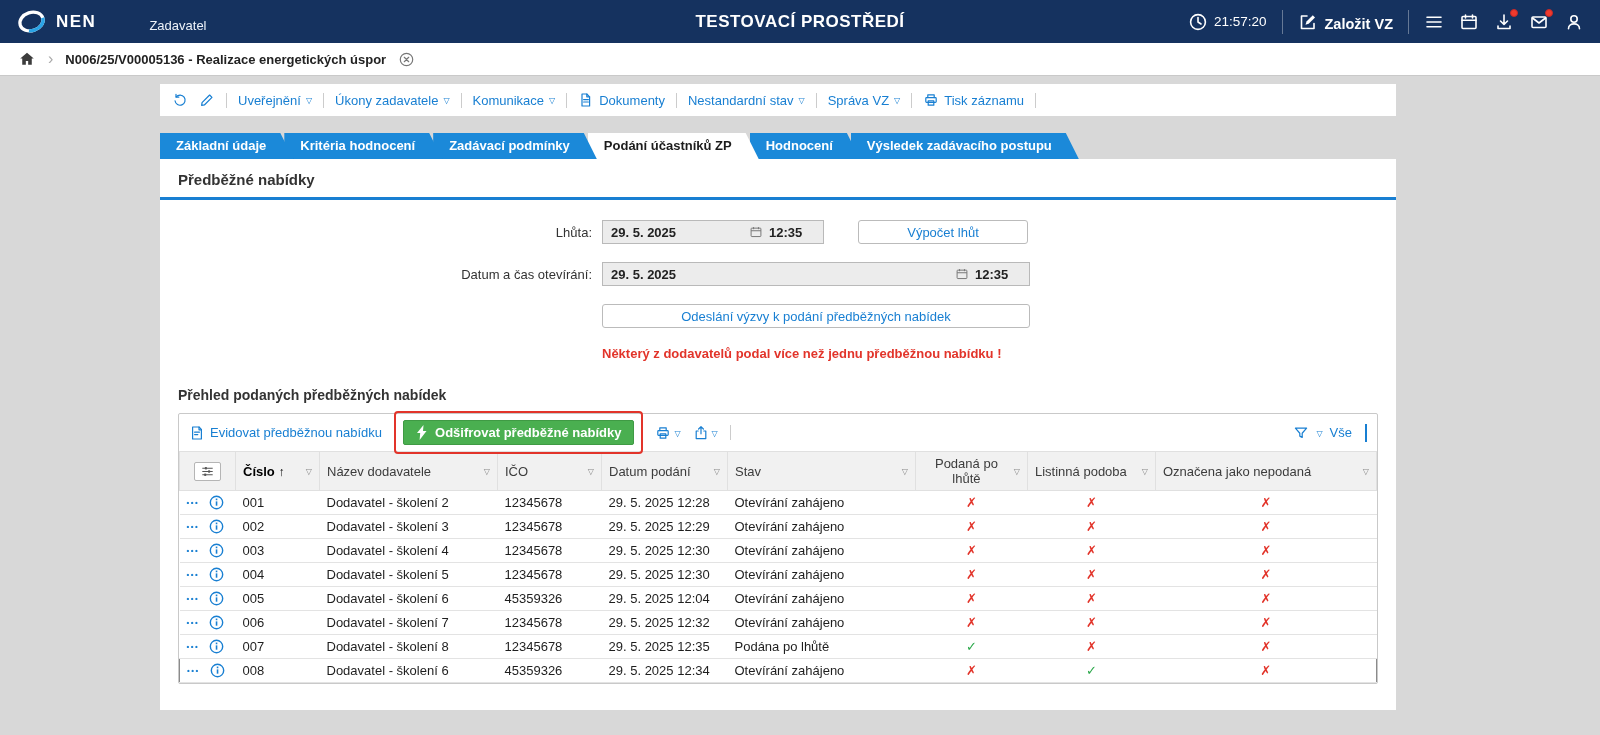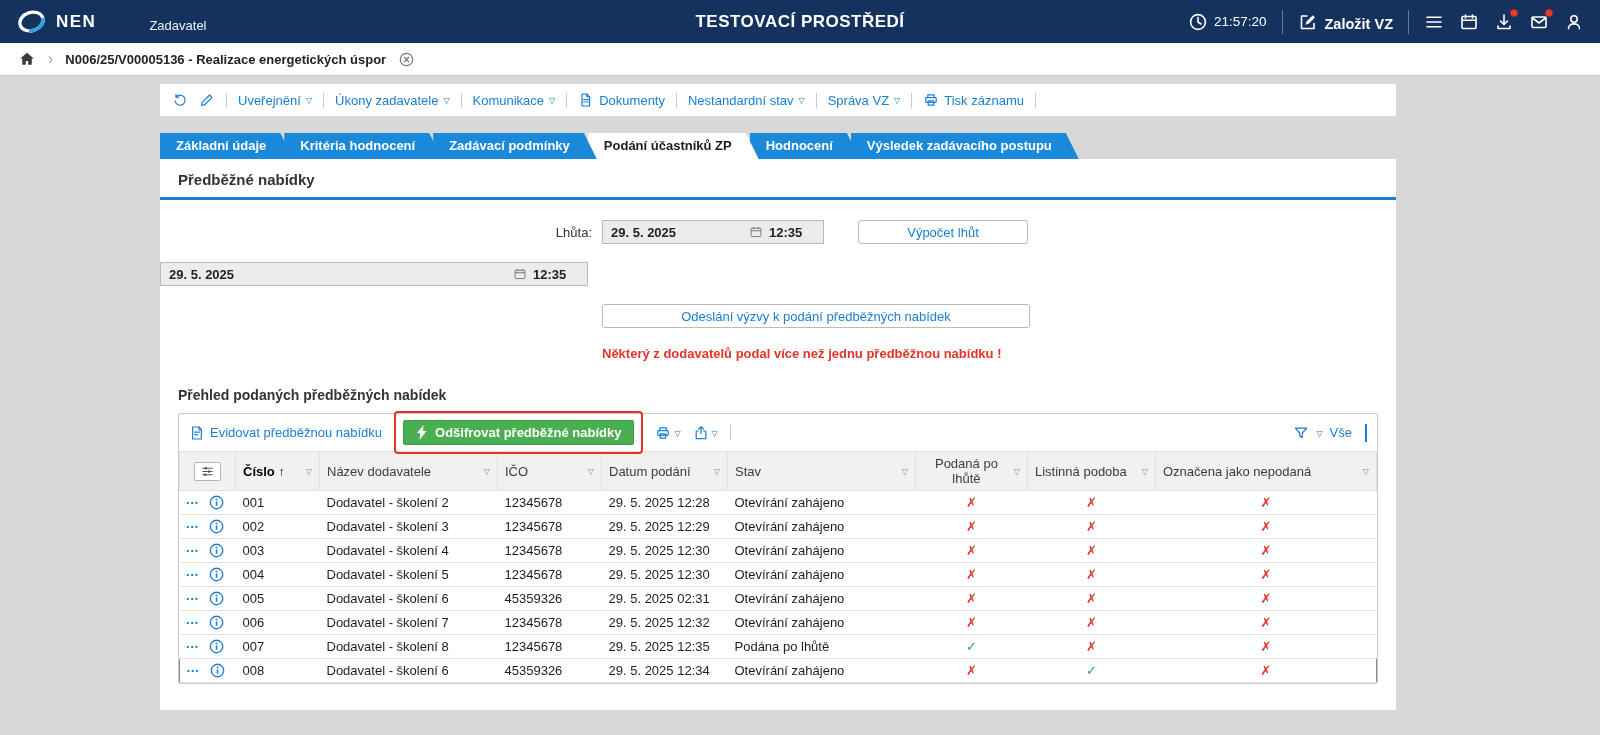--- a/index.html
+++ b/index.html
@@ -242,20 +242,21 @@
           <svg class="cal" viewBox="0 0 20 20">
               <rect x="3" y="4.5" width="14" height="12" rx="1"></rect>
               <path d="M3 8.2h14M6.5 3v3M13.5 3v3"></path>
             </svg>
           <span class="f-time">12:35</span>
         </div>
         <button class="btn-outline btn-calc">Výpočet lhůt</button>
       </div>
 
       <div class="form-row">
+        <span class="form-label">Datum a čas otevírání:</span>
         <div class="field large">
           <span class="f-date">29. 5. 2025</span>
           <svg class="cal" viewBox="0 0 20 20">
               <rect x="3" y="4.5" width="14" height="12" rx="1"></rect>
               <path d="M3 8.2h14M6.5 3v3M13.5 3v3"></path>
             </svg>
           <span class="f-time">12:35</span>
         </div>
       </div>
 
@@ -449,21 +450,21 @@
             </tr>
             <tr>
               <td class="c-act"><span class="dots">•••</span><svg class="info" viewBox="0 0 16 16">
                   <circle cx="8" cy="8" r="6.6" fill="none" stroke="currentColor" stroke-width="1.5"></circle>
                   <rect x="7.2" y="6.8" width="1.7" height="4.6" fill="currentColor"></rect>
                   <rect x="7.2" y="3.8" width="1.7" height="1.8" fill="currentColor"></rect>
                 </svg></td>
               <td>005</td>
               <td>Dodavatel - školení 6</td>
               <td>45359326</td>
-              <td>29. 5. 2025 02:31</td>
+              <td>29. 5. 2025 12:04</td>
               <td>Otevírání zahájeno</td>
               <td class="c-mark"><span class="mark cross">✗</span></td>
               <td class="c-mark"><span class="mark cross">✗</span></td>
               <td class="c-mark"><span class="mark cross">✗</span></td>
             </tr>
             <tr>
               <td class="c-act"><span class="dots">•••</span><svg class="info" viewBox="0 0 16 16">
                   <circle cx="8" cy="8" r="6.6" fill="none" stroke="currentColor" stroke-width="1.5"></circle>
                   <rect x="7.2" y="6.8" width="1.7" height="4.6" fill="currentColor"></rect>
                   <rect x="7.2" y="3.8" width="1.7" height="1.8" fill="currentColor"></rect>

